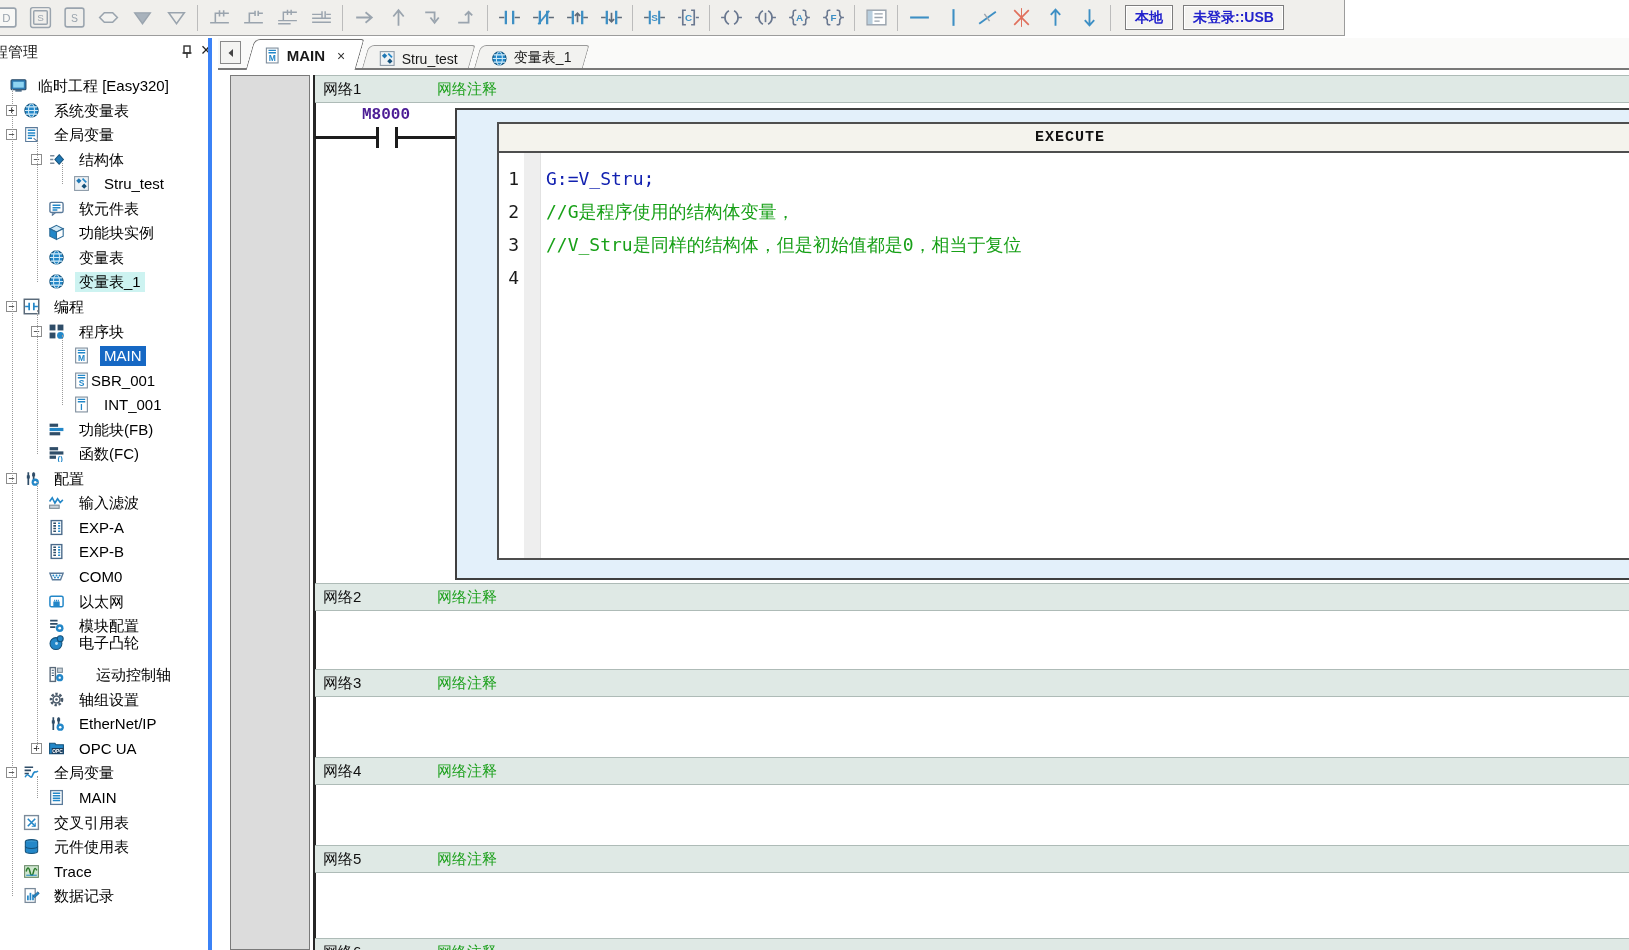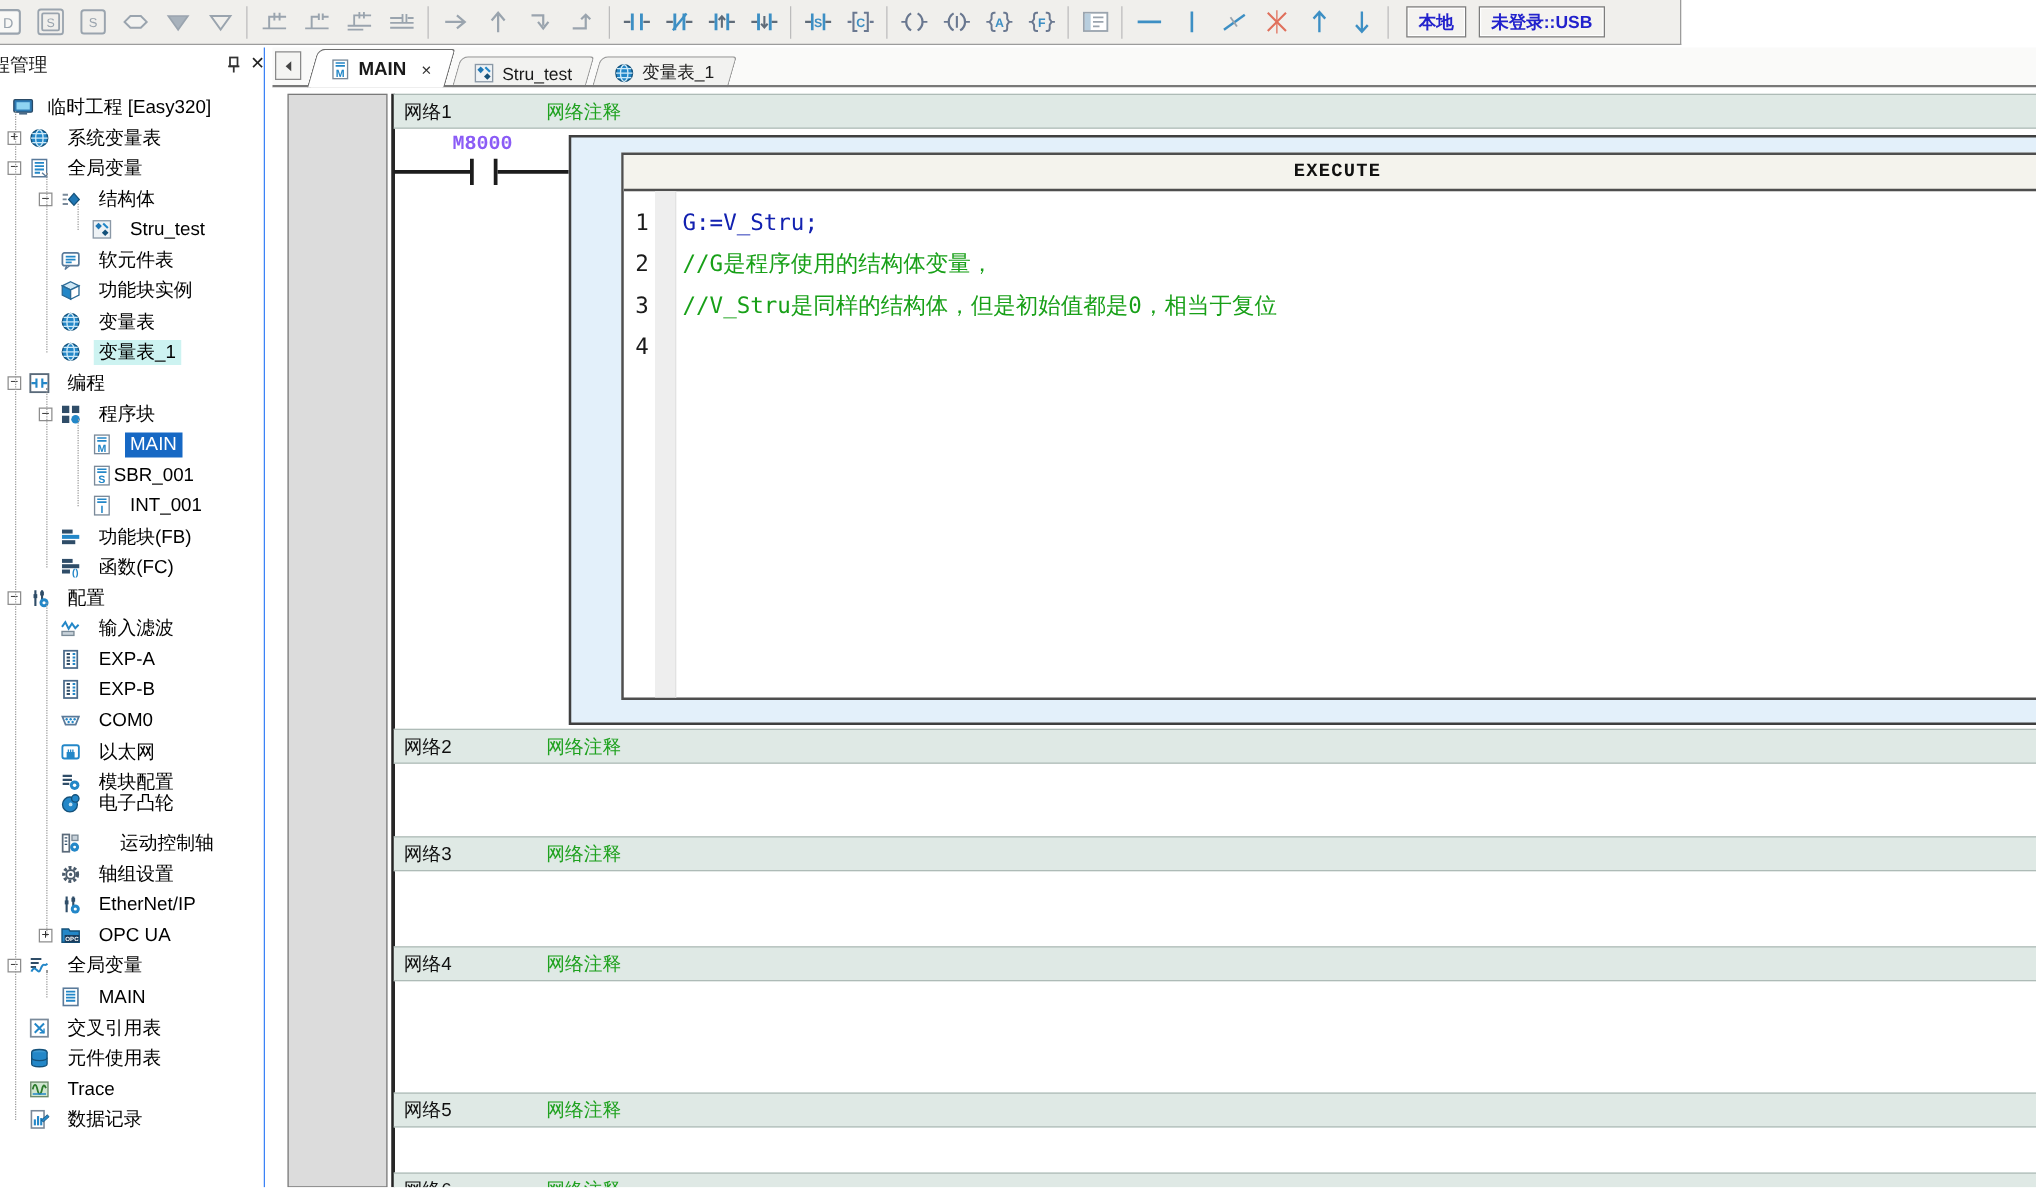--- a/index.html
+++ b/index.html
@@ -10,21 +10,21 @@
            border-right:1px solid #9c9c9c;border-bottom:1px solid #9c9c9c;box-sizing:border-box;
            display:flex;align-items:center;overflow:hidden;}
   .tb-icon{width:34px;height:30px;display:flex;align-items:center;justify-content:center;flex:none;}
   .tb-icon:first-child{margin-left:-11px;}
   .tb-sep{width:1px;height:26px;background:#bcbcbc;margin:0 4px;flex:none;}
   .tb-btn{height:23px;padding:0 9px;margin-left:10px;display:flex;align-items:center;flex:none;
           border:1px solid #7d7d7d;box-shadow:inset 0 0 0 1px #ffffff;background:#f4f3f0;
           color:#2222cc;font-weight:bold;font-size:14px;}
   
   #sidebar{position:absolute;left:0;top:38px;width:212px;height:912px;background:#fff;
-           border-right:1px solid #3b82f6;box-sizing:border-box;overflow:hidden;}
+           border-right:4px solid #3b82f6;box-sizing:border-box;overflow:hidden;}
   #sb-header{position:absolute;left:0;top:2px;width:100%;height:26px;}
   #sb-title{position:absolute;left:-7px;top:3px;font-size:15px;color:#222;white-space:nowrap;}
   #sb-pin{position:absolute;left:179px;top:4px;width:16px;height:16px;cursor:pointer;}
   #sb-close{position:absolute;left:198px;top:2px;width:16px;height:18px;font-size:14px;color:#222;
             text-align:center;cursor:pointer;}
   .tree-row{position:absolute;height:22px;white-space:nowrap;}
   .tree-exp{position:absolute;width:11px;height:11px;top:5px;border:1px solid #8d8d8d;background:#fff;
             font-size:11px;line-height:9px;text-align:center;color:#333;box-sizing:border-box;cursor:pointer;}
   .tree-ico{position:absolute;top:2px;width:17px;height:17px;}
   .tree-label{position:absolute;top:1px;font-size:15px;color:#000;padding:1px 4px;line-height:18px;}
@@ -47,21 +47,21 @@
   
   #canvas{position:absolute;left:218px;top:70px;right:0;bottom:0;background:#fff;overflow:hidden;}
   #gutter{position:absolute;left:12px;top:5px;width:80px;height:875px;background:#dcdcdc;
           border:1px solid #7a7a7a;box-sizing:border-box;}
   #rail{position:absolute;left:95px;top:5px;width:3px;height:875px;background:#262626;}
   .net-header{position:absolute;left:97px;right:0;height:28px;background:#dfe9e5;
               border-top:1px solid #aebbb7;border-bottom:1px solid #aebbb7;box-sizing:border-box;cursor:default;}
   .net-name{position:absolute;left:8px;top:4px;font-size:15px;color:#101010;}
   .net-comment{position:absolute;left:122px;top:4px;font-size:15px;color:#1ea11e;}
   #m8000{position:absolute;left:138px;top:36px;width:60px;text-align:center;
-         font-family:"Liberation Mono","DejaVu Sans Mono",monospace;font-weight:bold;font-size:16px;color:#8b5cf6;}
+         font-family:"Liberation Mono","DejaVu Sans Mono",monospace;font-weight:bold;font-size:16px;color:#4c1d95;}
   .wire{position:absolute;height:2.5px;background:#1c1c1c;top:66px;}
   .cbar{position:absolute;width:3px;height:21px;top:57px;background:#1c1c1c;}
   #outerbox{position:absolute;left:237px;top:38px;width:calc(100% - 229px);height:472px;
             background:#e3f0fa;border:2px solid #3f3f3f;box-sizing:border-box;}
   #execblock{position:absolute;left:40px;top:12px;width:calc(100% - 32px);height:438px;
              background:#fff;border:2px solid #4e4e4e;box-sizing:border-box;}
   #exec-header{height:27px;background:#f4f3ed;border-bottom:2px solid #4e4e4e;display:flex;
                align-items:center;justify-content:center;
                font-family:"Liberation Mono","DejaVu Sans Mono",monospace;font-weight:bold;
                font-size:15px;letter-spacing:1px;color:#111;}
@@ -645,21 +645,21 @@
           <span class="net-comment">网络注释</span>
         </div>
         <div class="net-header" style="top: 599px;">
           <span class="net-name">网络3</span>
           <span class="net-comment">网络注释</span>
         </div>
         <div class="net-header" style="top: 687px;">
           <span class="net-name">网络4</span>
           <span class="net-comment">网络注释</span>
         </div>
-        <div class="net-header" style="top: 804px; text-decoration: underline;">
+        <div class="net-header" style="top: 775px; text-decoration: underline;">
           <span class="net-name">网络5</span>
           <span class="net-comment">网络注释</span>
         </div>
         <div class="net-header" style="top: 868px;">
           <span class="net-name">网络6</span>
           <span class="net-comment">网络注释</span>
         </div>
       </div>
 
     <div id="net1-content">

